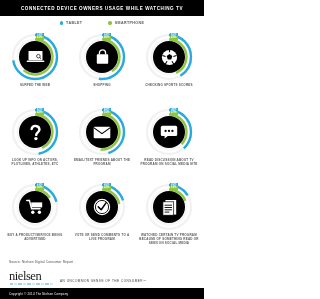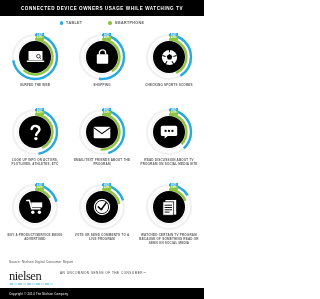--- a/index.html
+++ b/index.html
@@ -109,20 +109,21 @@
 
   
   .source {
     font-size:3.2px;
     color:#4a4a4a;
     padding:3px 0 0 9px;
     letter-spacing:0.15px;
   }
   .brandbar {
     display:flex;
+    align-items:flex-end;
     padding:7px 0 0 9px;
     gap:7px;
   }
   .logo-block { display:flex; flex-direction:column; }
   .logo-word {
     font-family:"Liberation Serif", serif;
     font-size:12.5px;
     letter-spacing:-0.45px;
     color:#1a1a1a;
     line-height:11px;

